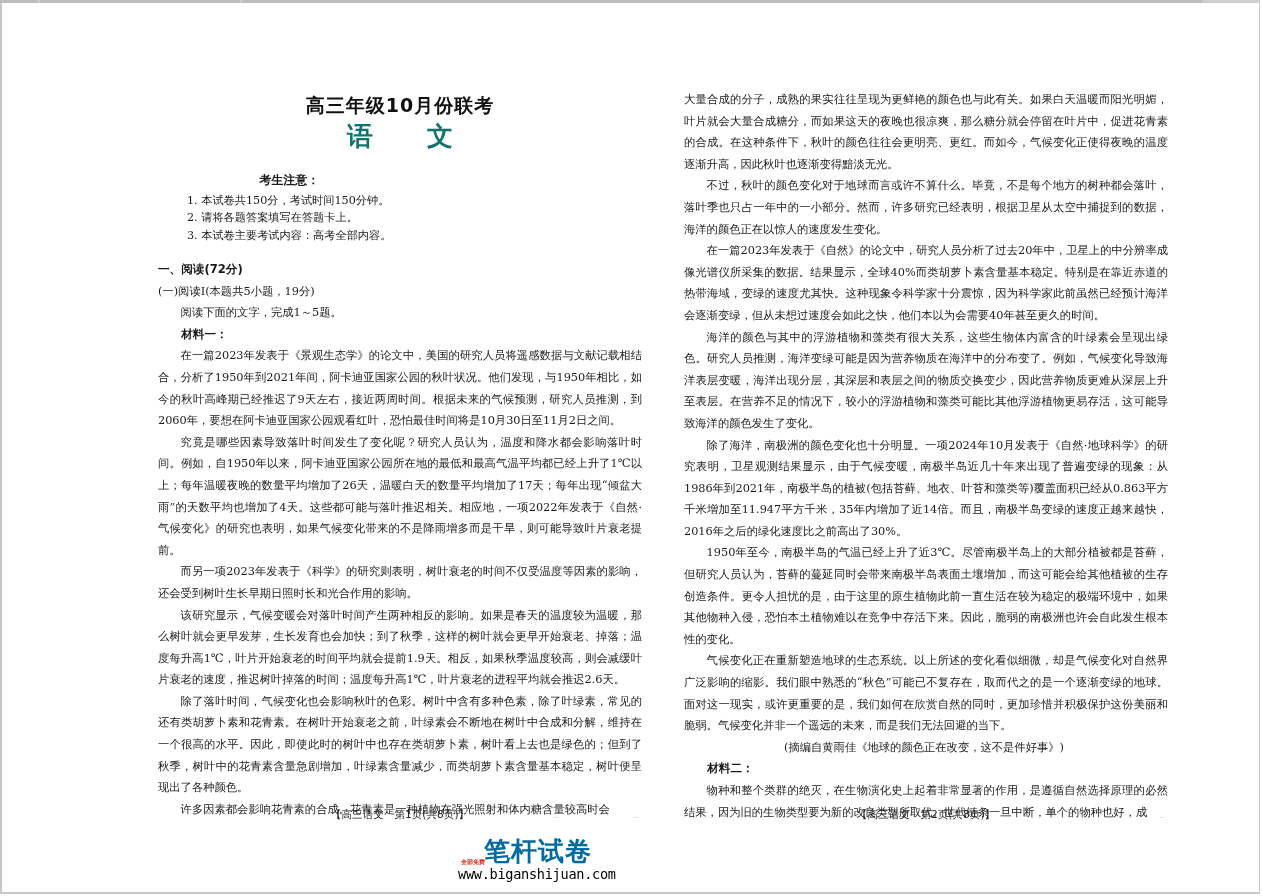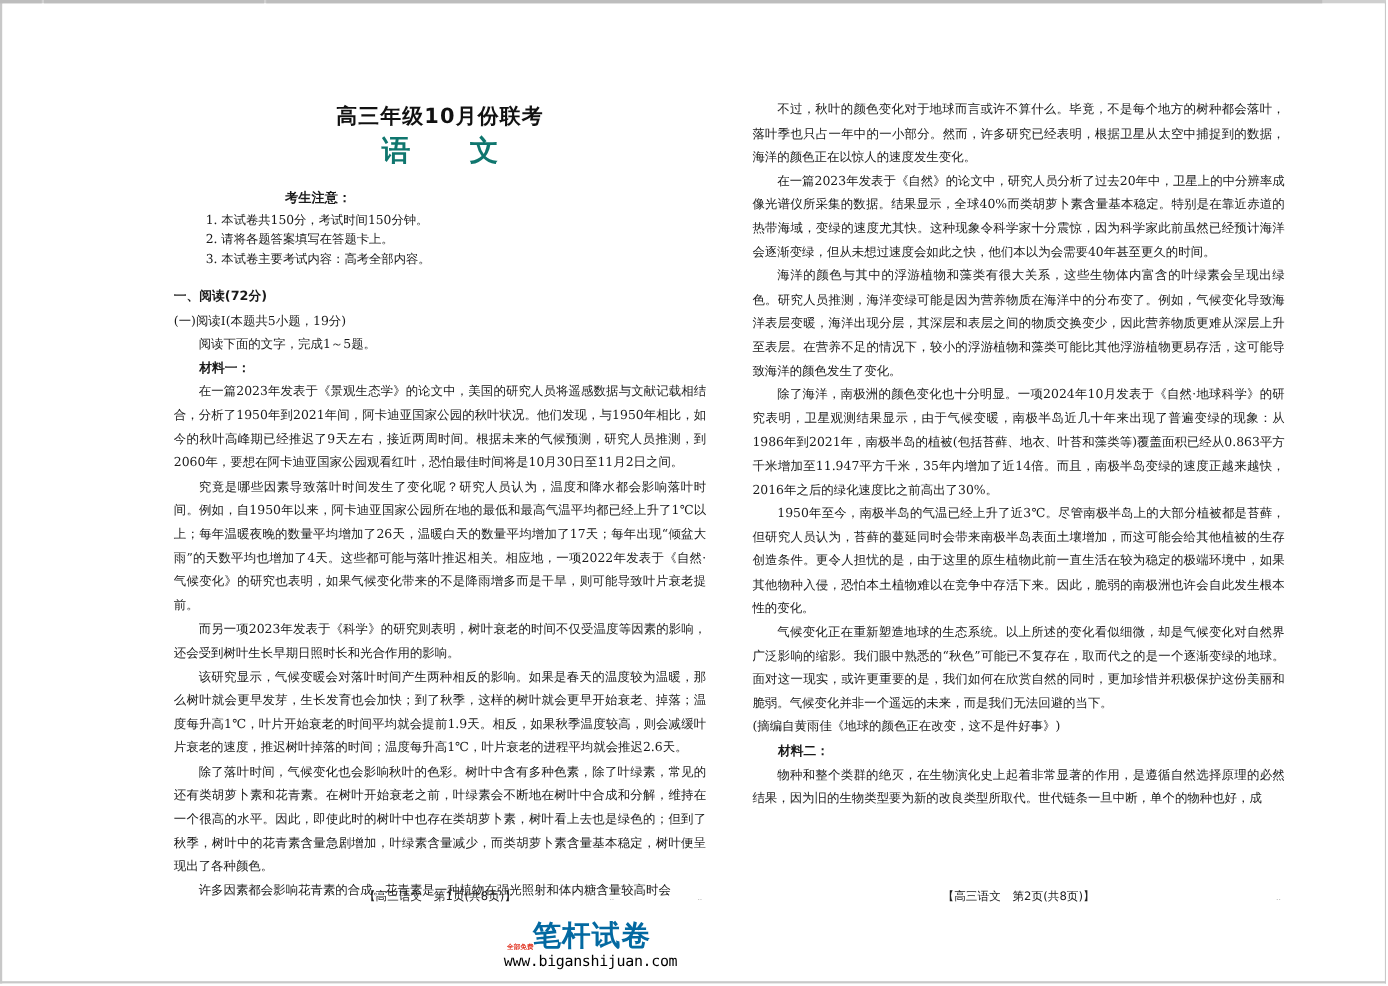--- a/index.html
+++ b/index.html
@@ -35,21 +35,21 @@
 
   .notice { position: absolute; left: 29px; top: 172px; font-size: 11.2px; line-height: 17.5px; }
   .notice .nh { font-family:"DejaVu Sans", sans-serif; font-weight: bold; font-size: 12px; margin-bottom: 2px; text-align: center; }
 
   .body-text { position: absolute; left: 0; width: 484px; font-size: 11.3px; line-height: 21.6px; }
   .sect { font-family:"DejaVu Sans", sans-serif; font-weight: bold; font-size: 11.6px; }
   .sub { font-family:"DejaVu Serif", serif; }
   .ind { text-indent: 2em; }
   .p { margin: 0; text-align: justify; text-align-last: left; }
   .mat { font-family:"DejaVu Sans", sans-serif; font-weight: bold; font-size: 11.6px; padding-left: 2em; }
-  .src { text-align: left; padding-right: 4px; }
+  .src { text-align: center; padding-right: 4px; }
 
   .footer {
     position: absolute; top: 808px; width: 484px; text-align: center;
     font-family: "DejaVu Sans", sans-serif; font-size: 10.6px; color: #222;
   }
   .dots { position: absolute; top: 812px; font-size: 7px; color: #aaa; }
 
   .watermark { position: absolute; left: 458px; top: 836px; width: 160px; }
   .wm-title {
     position: absolute; left: 26px; top: 0; font-family: "DejaVu Sans", sans-serif;
@@ -97,20 +97,21 @@
     <p class="p ind">除了落叶时间，气候变化也会影响秋叶的色彩。树叶中含有多种色素，除了叶绿素，常见的还有类胡萝卜素和花青素。在树叶开始衰老之前，叶绿素会不断地在树叶中合成和分解，维持在一个很高的水平。因此，即使此时的树叶中也存在类胡萝卜素，树叶看上去也是绿色的；但到了秋季，树叶中的花青素含量急剧增加，叶绿素含量减少，而类胡萝卜素含量基本稳定，树叶便呈现出了各种颜色。</p>
     <p class="p ind">许多因素都会影响花青素的合成。花青素是一种植物在强光照射和体内糖含量较高时会</p>
   </div>
 
   <div class="footer">【高三语文　第1页(共8页)】</div>
   <div class="dots" style="left:476px;">..</div>
 </div>
 
 <div class="page" id="page2">
   <div class="body-text" style="top:89px;">
+    <p class="p">大量合成的分子，成熟的果实往往呈现为更鲜艳的颜色也与此有关。如果白天温暖而阳光明媚，叶片就会大量合成糖分，而如果这天的夜晚也很凉爽，那么糖分就会停留在叶片中，促进花青素的合成。在这种条件下，秋叶的颜色往往会更明亮、更红。而如今，气候变化正使得夜晚的温度逐渐升高，因此秋叶也逐渐变得黯淡无光。</p>
     <p class="p ind">不过，秋叶的颜色变化对于地球而言或许不算什么。毕竟，不是每个地方的树种都会落叶，落叶季也只占一年中的一小部分。然而，许多研究已经表明，根据卫星从太空中捕捉到的数据，海洋的颜色正在以惊人的速度发生变化。</p>
     <p class="p ind">在一篇2023年发表于《自然》的论文中，研究人员分析了过去20年中，卫星上的中分辨率成像光谱仪所采集的数据。结果显示，全球40%而类胡萝卜素含量基本稳定。特别是在靠近赤道的热带海域，变绿的速度尤其快。这种现象令科学家十分震惊，因为科学家此前虽然已经预计海洋会逐渐变绿，但从未想过速度会如此之快，他们本以为会需要40年甚至更久的时间。</p>
     <p class="p ind">海洋的颜色与其中的浮游植物和藻类有很大关系，这些生物体内富含的叶绿素会呈现出绿色。研究人员推测，海洋变绿可能是因为营养物质在海洋中的分布变了。例如，气候变化导致海洋表层变暖，海洋出现分层，其深层和表层之间的物质交换变少，因此营养物质更难从深层上升至表层。在营养不足的情况下，较小的浮游植物和藻类可能比其他浮游植物更易存活，这可能导致海洋的颜色发生了变化。</p>
     <p class="p ind">除了海洋，南极洲的颜色变化也十分明显。一项2024年10月发表于《自然·地球科学》的研究表明，卫星观测结果显示，由于气候变暖，南极半岛近几十年来出现了普遍变绿的现象：从1986年到2021年，南极半岛的植被(包括苔藓、地衣、叶苔和藻类等)覆盖面积已经从0.863平方千米增加至11.947平方千米，35年内增加了近14倍。而且，南极半岛变绿的速度正越来越快，2016年之后的绿化速度比之前高出了30%。</p>
     <p class="p ind">1950年至今，南极半岛的气温已经上升了近3℃。尽管南极半岛上的大部分植被都是苔藓，但研究人员认为，苔藓的蔓延同时会带来南极半岛表面土壤增加，而这可能会给其他植被的生存创造条件。更令人担忧的是，由于这里的原生植物此前一直生活在较为稳定的极端环境中，如果其他物种入侵，恐怕本土植物难以在竞争中存活下来。因此，脆弱的南极洲也许会自此发生根本性的变化。</p>
     <p class="p ind">气候变化正在重新塑造地球的生态系统。以上所述的变化看似细微，却是气候变化对自然界广泛影响的缩影。我们眼中熟悉的“秋色”可能已不复存在，取而代之的是一个逐渐变绿的地球。面对这一现实，或许更重要的是，我们如何在欣赏自然的同时，更加珍惜并积极保护这份美丽和脆弱。气候变化并非一个遥远的未来，而是我们无法回避的当下。</p>
     <div class="src">(摘编自黄雨佳《地球的颜色正在改变，这不是件好事》)</div>
     <div class="mat">材料二：</div>
     <p class="p ind">物种和整个类群的绝灭，在生物演化史上起着非常显著的作用，是遵循自然选择原理的必然结果，因为旧的生物类型要为新的改良类型所取代。世代链条一旦中断，单个的物种也好，成</p>
   </div>

